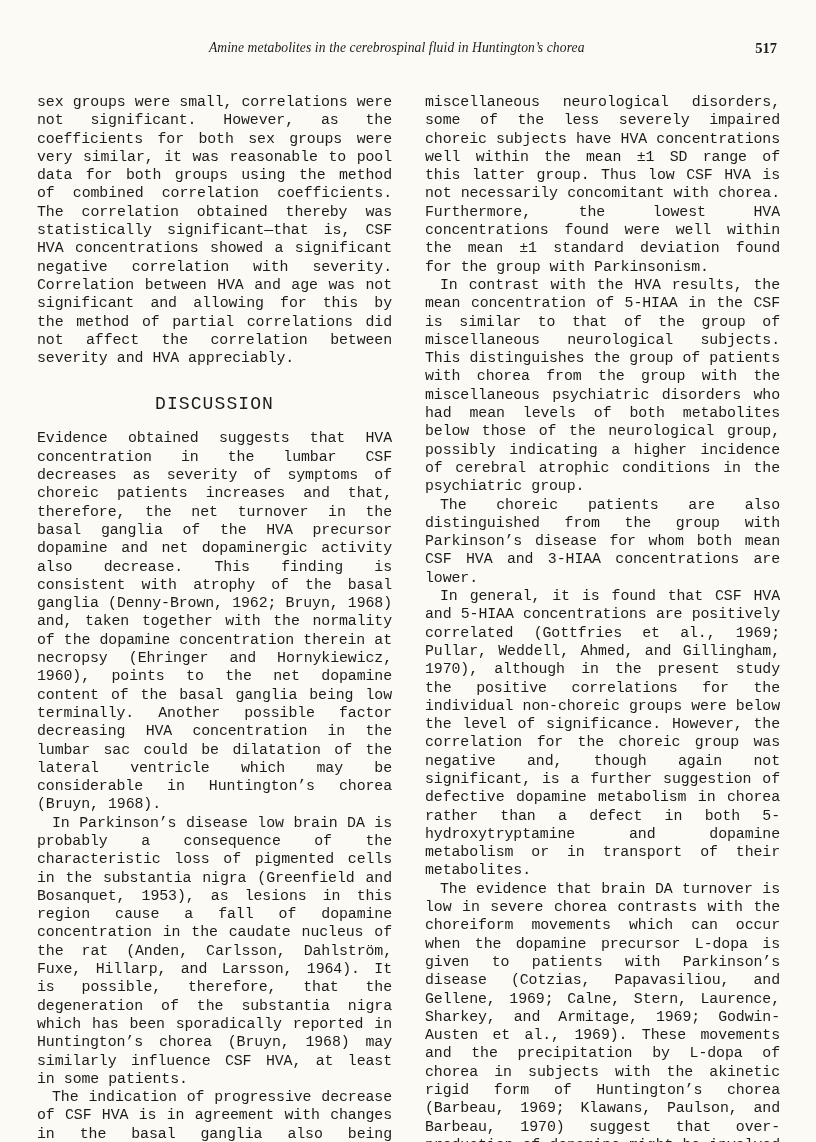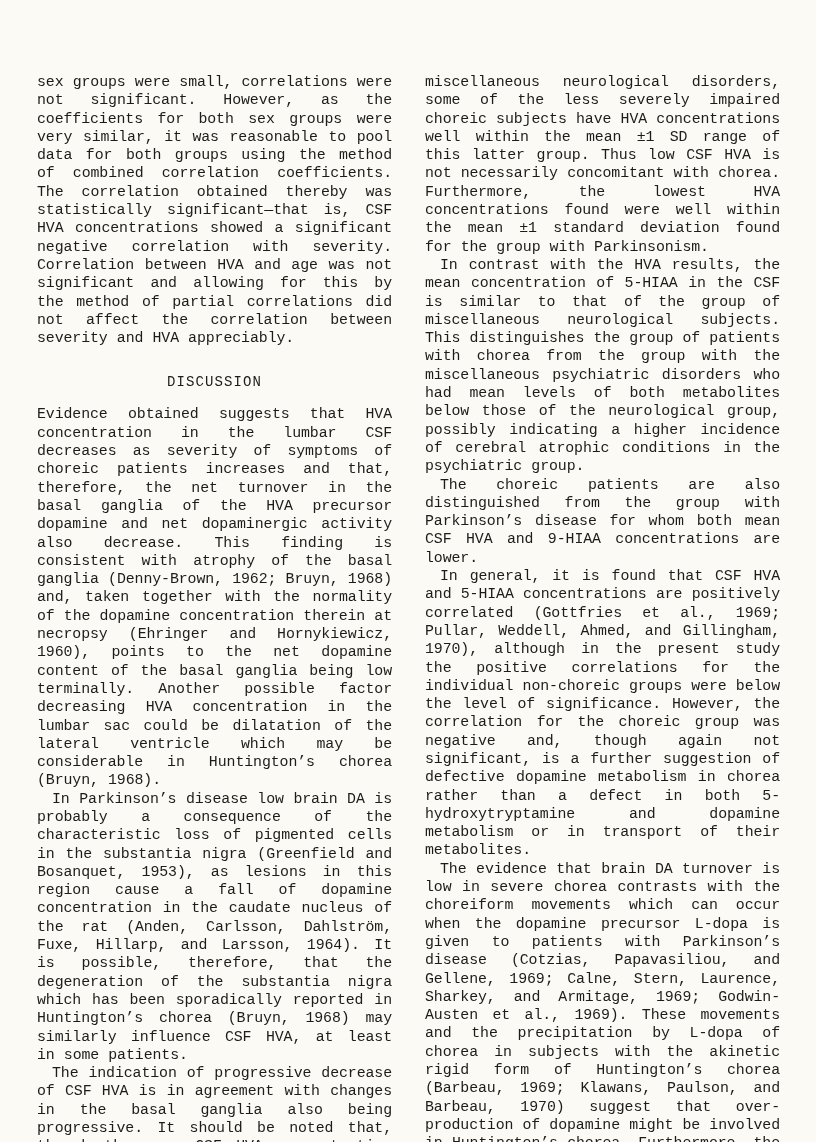--- a/index.html
+++ b/index.html
@@ -60,39 +60,43 @@
     text-align: justify;
     letter-spacing: -0.1px;
     word-spacing: 0.3px;
   }
   p.body-paragraph.indent {
     text-indent: 15px;
   }
   h2.section-heading {
     margin: 27px 0 15px 0;
     text-align: center;
-    font-size: 14px;
+    font-size: 18px;
     font-weight: normal;
     letter-spacing: 1.1px;
   }
 </style>
 </head>
 <body>
 
 <div class="page">
+  <header class="running-head">
+    <span class="running-title">Amine metabolites in the cerebrospinal fluid in Huntington’s chorea</span>
+    <span class="page-number">517</span>
+  </header>
 
   <div class="columns">
     <div class="column" id="left-column">
         <p class="body-paragraph">sex groups were small, correlations were not significant. However, as the coefficients for both sex groups were very similar, it was reasonable to pool data for both groups using the method of combined correlation coefficients. The correlation obtained thereby was statistically significant—that is, CSF HVA concentrations showed a significant negative correlation with severity. Correlation between HVA and age was not significant and allowing for this by the method of partial correlations did not affect the correlation between severity and HVA appreciably.</p>
         <h2 class="section-heading">DISCUSSION</h2>
         <p class="body-paragraph">Evidence obtained suggests that HVA concentration in the lumbar CSF decreases as severity of symptoms of choreic patients increases and that, therefore, the net turnover in the basal ganglia of the HVA precursor dopamine and net dopaminergic activity also decrease. This finding is consistent with atrophy of the basal ganglia (Denny-Brown, 1962; Bruyn, 1968) and, taken together with the normality of the dopamine concentration therein at necropsy (Ehringer and Hornykiewicz, 1960), points to the net dopamine content of the basal ganglia being low terminally. Another possible factor decreasing HVA concentration in the lumbar sac could be dilatation of the lateral ventricle which may be considerable in Huntington’s chorea (Bruyn, 1968).</p>
         <p class="body-paragraph indent">In Parkinson’s disease low brain DA is probably a consequence of the characteristic loss of pigmented cells in the substantia nigra (Greenfield and Bosanquet, 1953), as lesions in this region cause a fall of dopamine concentration in the caudate nucleus of the rat (Anden, Carlsson, Dahlström, Fuxe, Hillarp, and Larsson, 1964). It is possible, therefore, that the degeneration of the substantia nigra which has been sporadically reported in Huntington’s chorea (Bruyn, 1968) may similarly influence CSF HVA, at least in some patients.</p>
         <p class="body-paragraph indent">The indication of progressive decrease of CSF HVA is in agreement with changes in the basal ganglia also being progressive. It should be noted that, though the mean CSF HVA concentration of patients with chorea is significantly less than that of the group of patients with</p>
       </div>
     <div class="column" id="right-column">
         <p class="body-paragraph">miscellaneous neurological disorders, some of the less severely impaired choreic subjects have HVA concentrations well within the mean ±1 SD range of this latter group. Thus low CSF HVA is not necessarily concomitant with chorea. Furthermore, the lowest HVA concentrations found were well within the mean ±1 standard deviation found for the group with Parkinsonism.</p>
         <p class="body-paragraph indent">In contrast with the HVA results, the mean concentration of 5-HIAA in the CSF is similar to that of the group of miscellaneous neurological subjects. This distinguishes the group of patients with chorea from the group with the miscellaneous psychiatric disorders who had mean levels of both metabolites below those of the neurological group, possibly indicating a higher incidence of cerebral atrophic conditions in the psychiatric group.</p>
-        <p class="body-paragraph indent">The choreic patients are also distinguished from the group with Parkinson’s disease for whom both mean CSF HVA and 9-HIAA concentrations are lower.</p>
+        <p class="body-paragraph indent">The choreic patients are also distinguished from the group with Parkinson’s disease for whom both mean CSF HVA and 3-HIAA concentrations are lower.</p>
         <p class="body-paragraph indent">In general, it is found that CSF HVA and 5-HIAA concentrations are positively correlated (Gottfries et al., 1969; Pullar, Weddell, Ahmed, and Gillingham, 1970), although in the present study the positive correlations for the individual non-choreic groups were below the level of significance. However, the correlation for the choreic group was negative and, though again not significant, is a further suggestion of defective dopamine metabolism in chorea rather than a defect in both 5-hydroxytryptamine and dopamine metabolism or in transport of their metabolites.</p>
         <p class="body-paragraph indent">The evidence that brain DA turnover is low in severe chorea contrasts with the choreiform movements which can occur when the dopamine precursor L-dopa is given to patients with Parkinson’s disease (Cotzias, Papavasiliou, and Gellene, 1969; Calne, Stern, Laurence, Sharkey, and Armitage, 1969; Godwin-Austen et al., 1969). These movements and the precipitation by L-dopa of chorea in subjects with the akinetic rigid form of Huntington’s chorea (Barbeau, 1969; Klawans, Paulson, and Barbeau, 1970) suggest that over-production of dopamine might be involved in Huntington’s chorea. Furthermore, the effects of various drugs are consistent with decreased synaptic dopamine concentration being beneficial in chorea. Thus phenothiazines (Cohen, 1962), which probably block dopamine receptors, and the amine depleters reserpine and</p>
       </div>
   </div>
 </div>
 
 </body></html>

